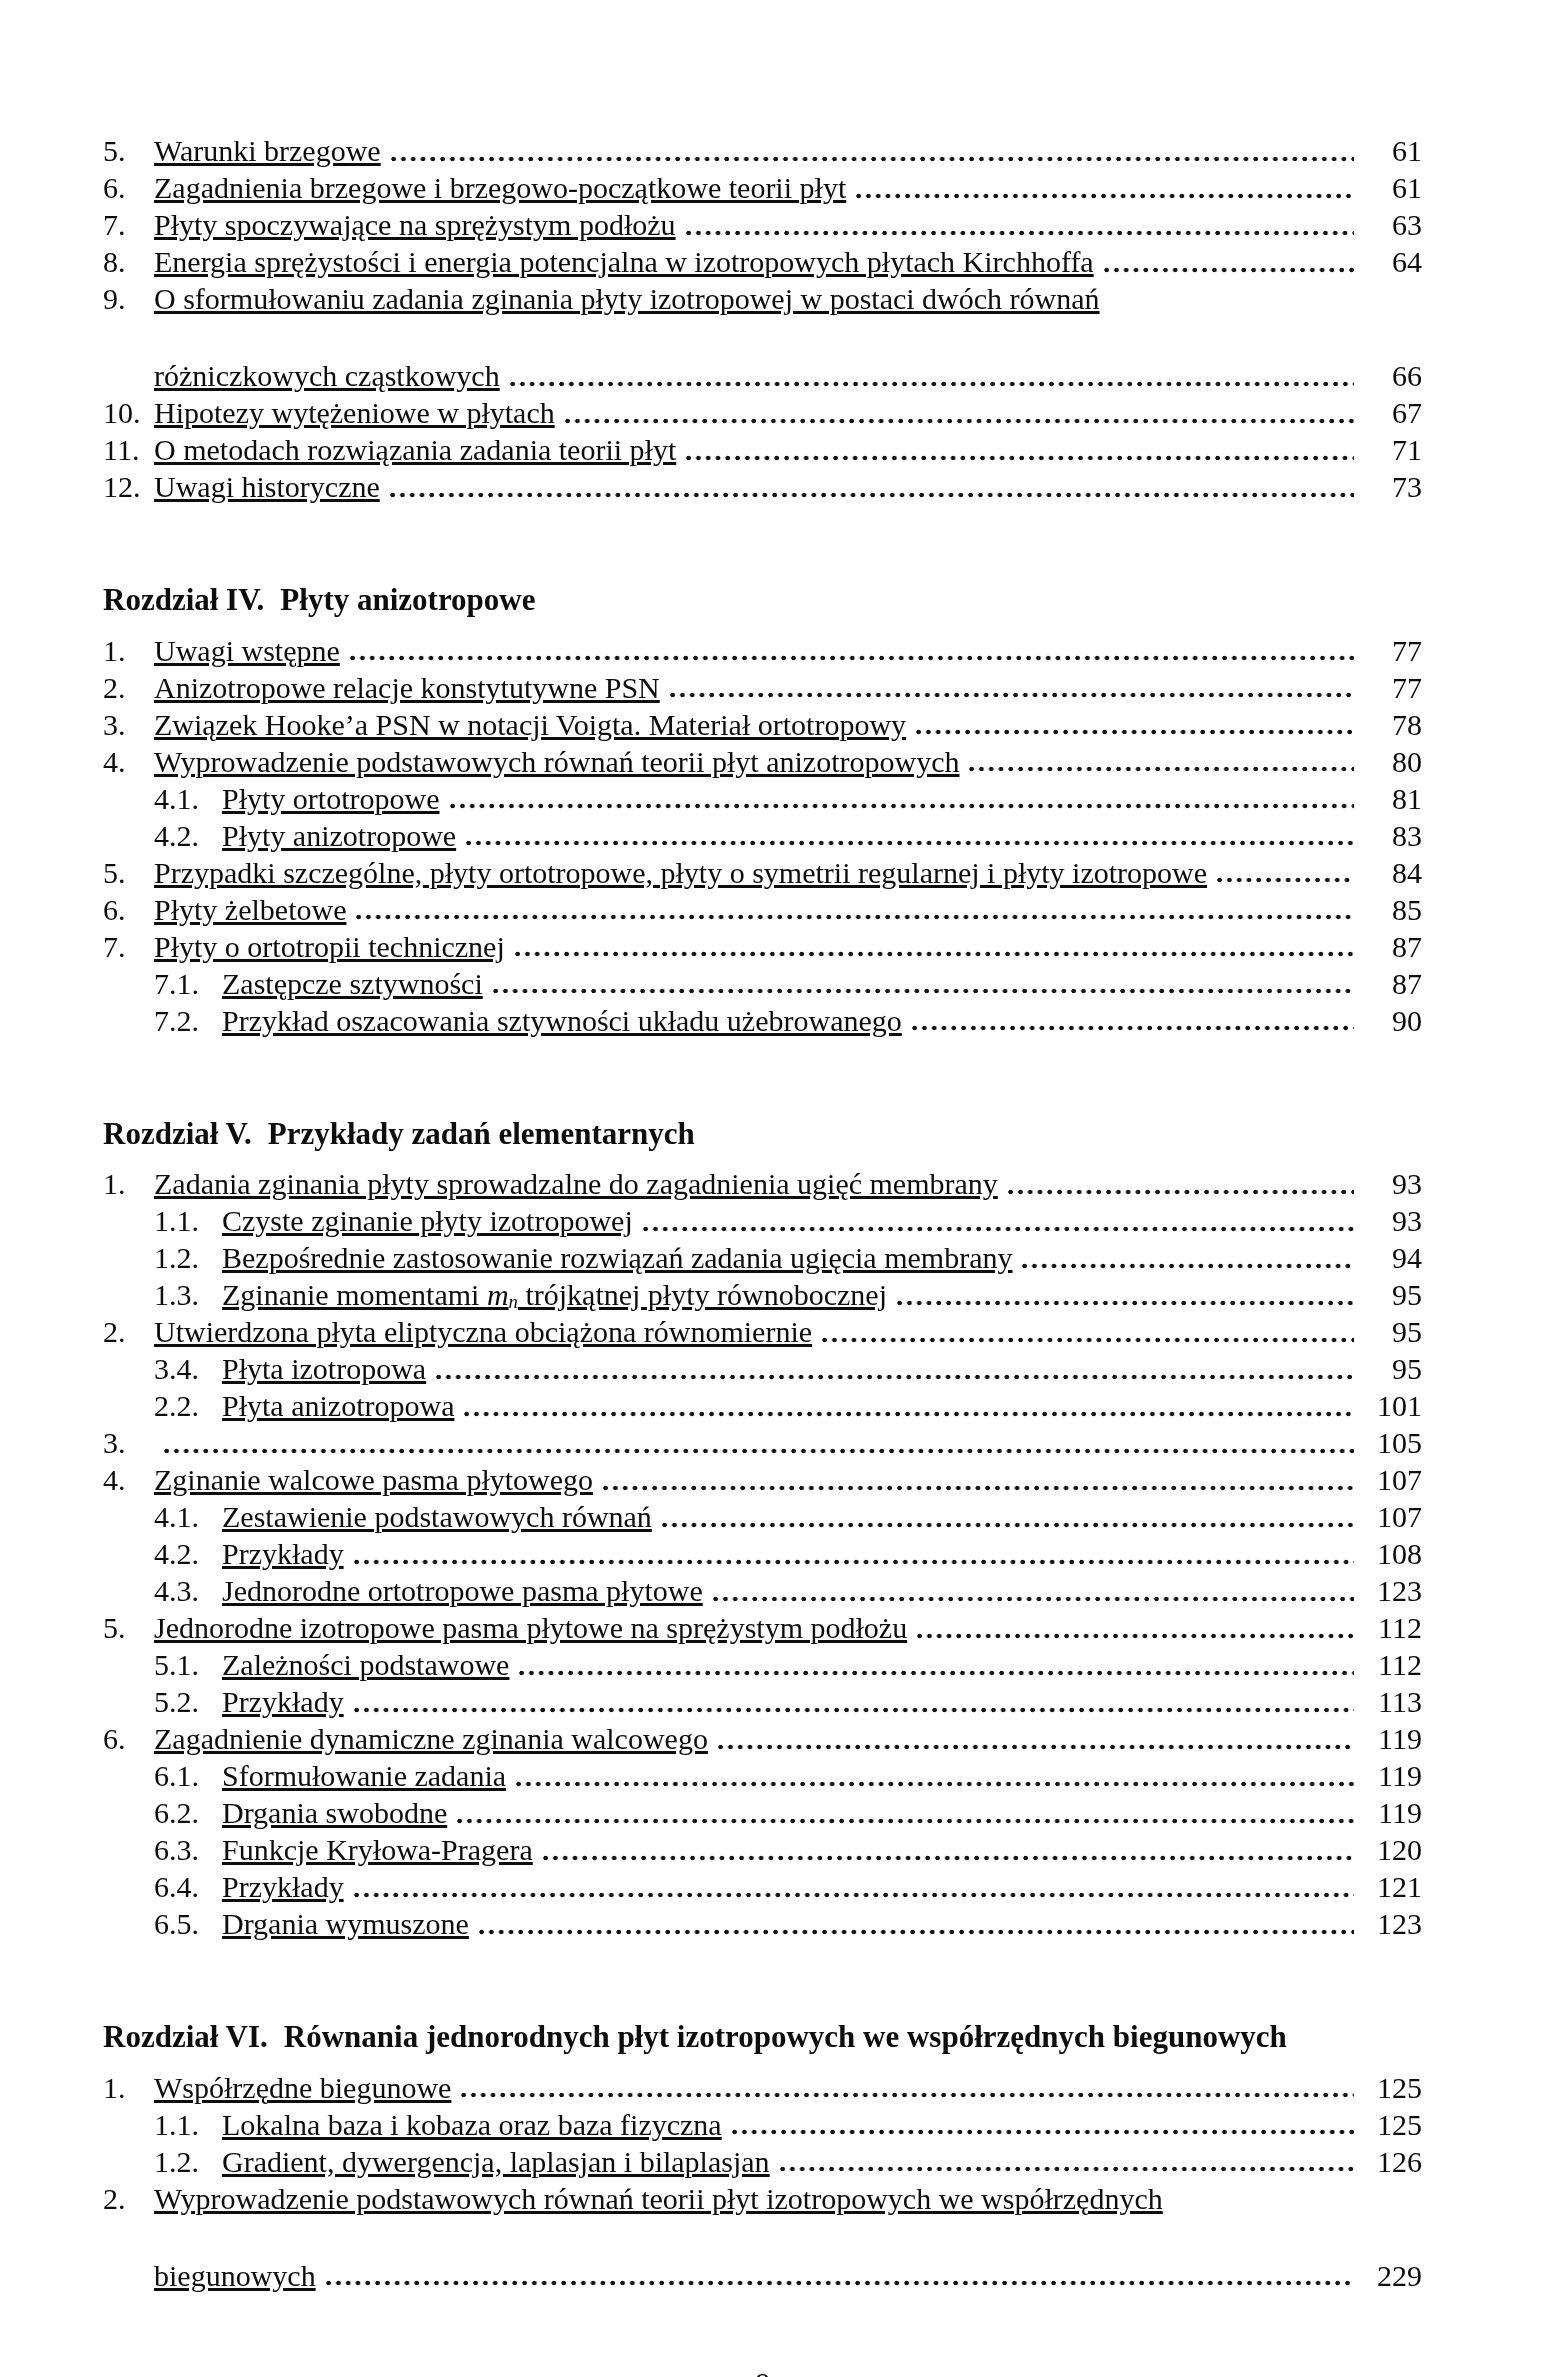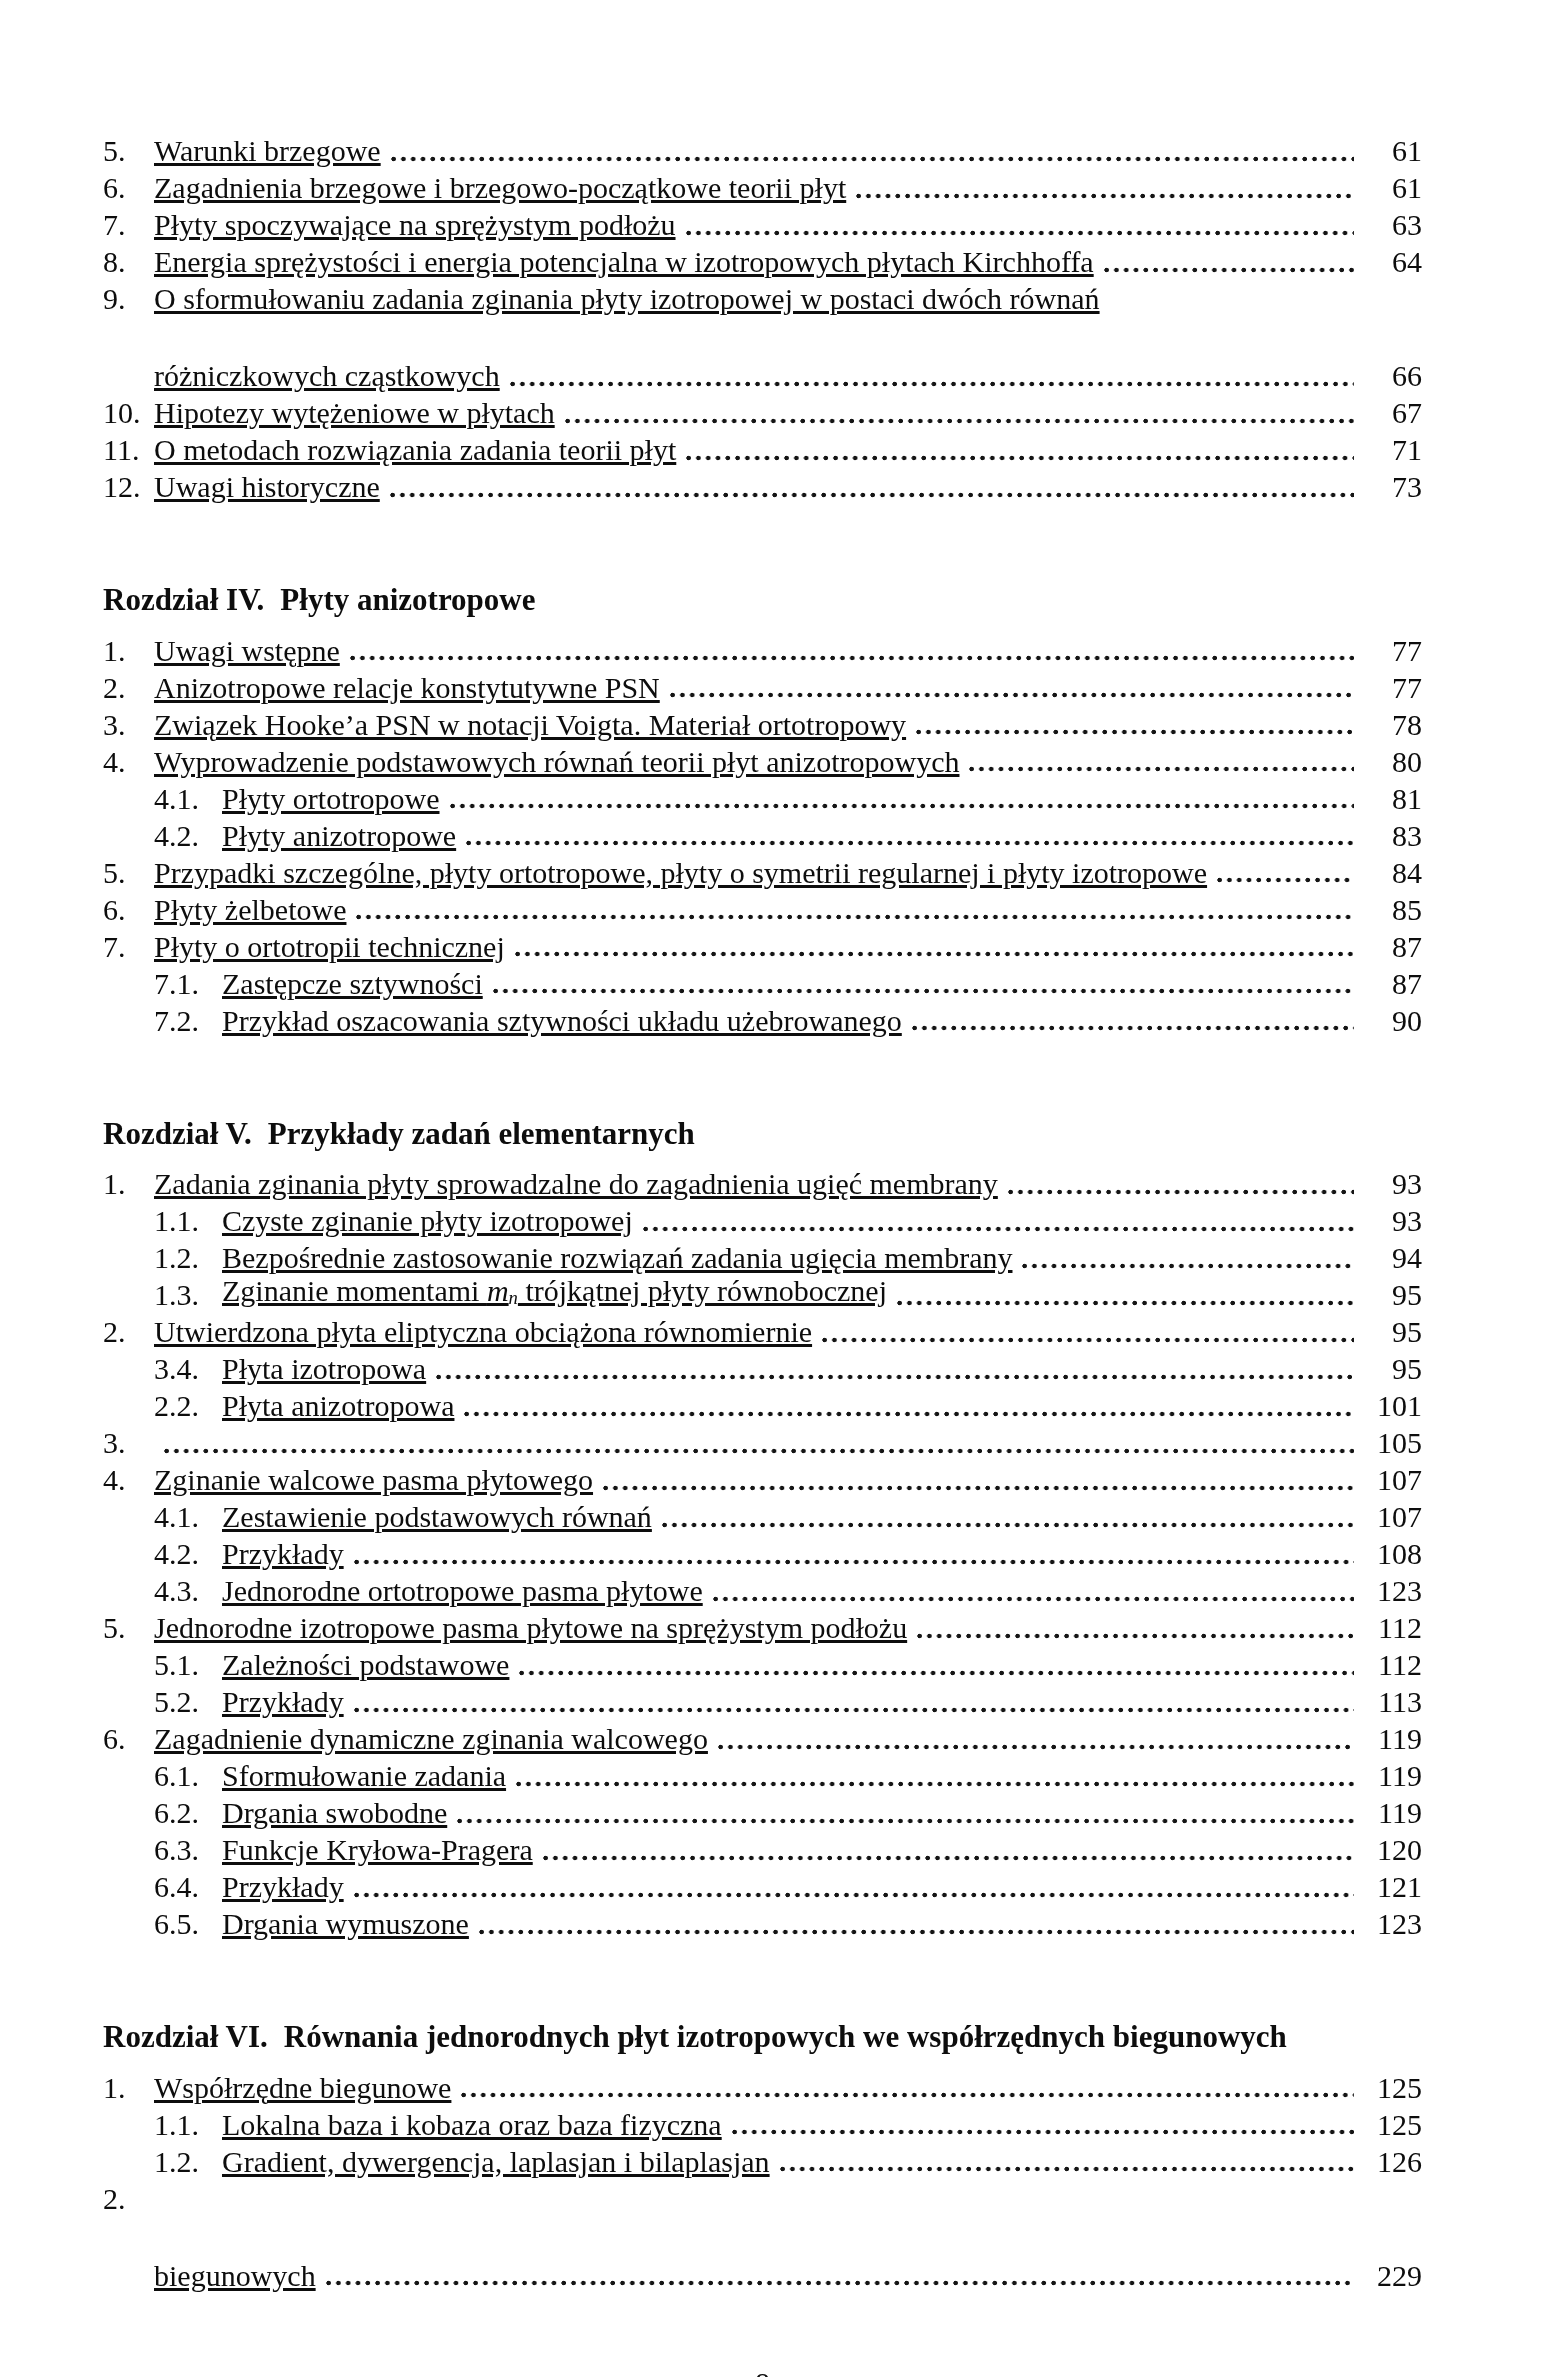--- a/index.html
+++ b/index.html
@@ -17,21 +17,21 @@
     font-size:31px; font-weight:700; line-height:39px; height:39px;
     white-space:nowrap;
   }
   .ch-title{ margin-left:16px; }
   .row{
     display:flex; align-items:baseline;
     height:37px; font-size:30px; line-height:37px;
     white-space:nowrap;
   }
   .num{ flex:0 0 51px; }
-  .row.l2{ padding-left:51px;align-items:flex-end; }
+  .row.l2{ padding-left:51px; }
   .row.l2 .num{ flex:0 0 68px; }
   .row.cont{ padding-left:51px;margin-top:40px; }
   .txt{ flex:0 0 auto;text-decoration:underline; }
   .dots{
     flex:1 1 21.4px; min-width:16px;
     height:8px; align-self:flex-end;
     margin:0 10.7px 6.2px 9px;
     background-image:radial-gradient(circle at 3.6px 4px, #141414 2px, rgba(0,0,0,0) 2.6px);
     background-size:9.8px 8px;
     background-repeat:repeat-x;
@@ -322,20 +322,21 @@
         <span class="pg">125</span>
       </div>
       <div class="row l2">
         <span class="num">1.2.</span>
         <span class="txt">Gradient, dywergencja, laplasjan i bilaplasjan</span>
         <span class="dots"></span>
         <span class="pg">126</span>
       </div>
       <div class="row l1">
         <span class="num">2.</span>
+        <span class="txt">Wyprowadzenie podstawowych równań teorii płyt izotropowych we współrzędnych</span>
       </div>
       <div class="row cont">
         <span class="txt">biegunowych</span>
         <span class="dots"></span>
         <span class="pg">229</span>
       </div>
     </div>
   </div>
 
 <div class="footer">

